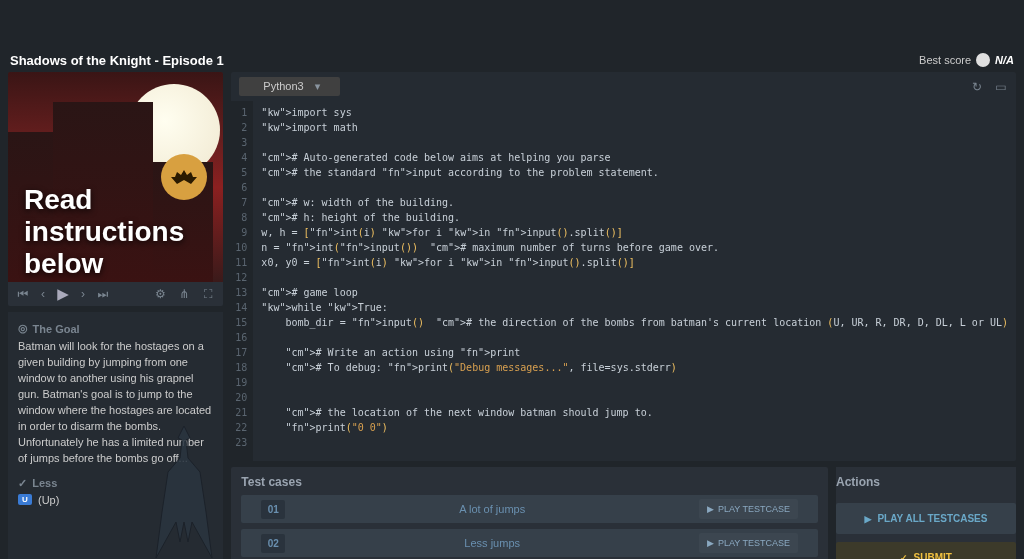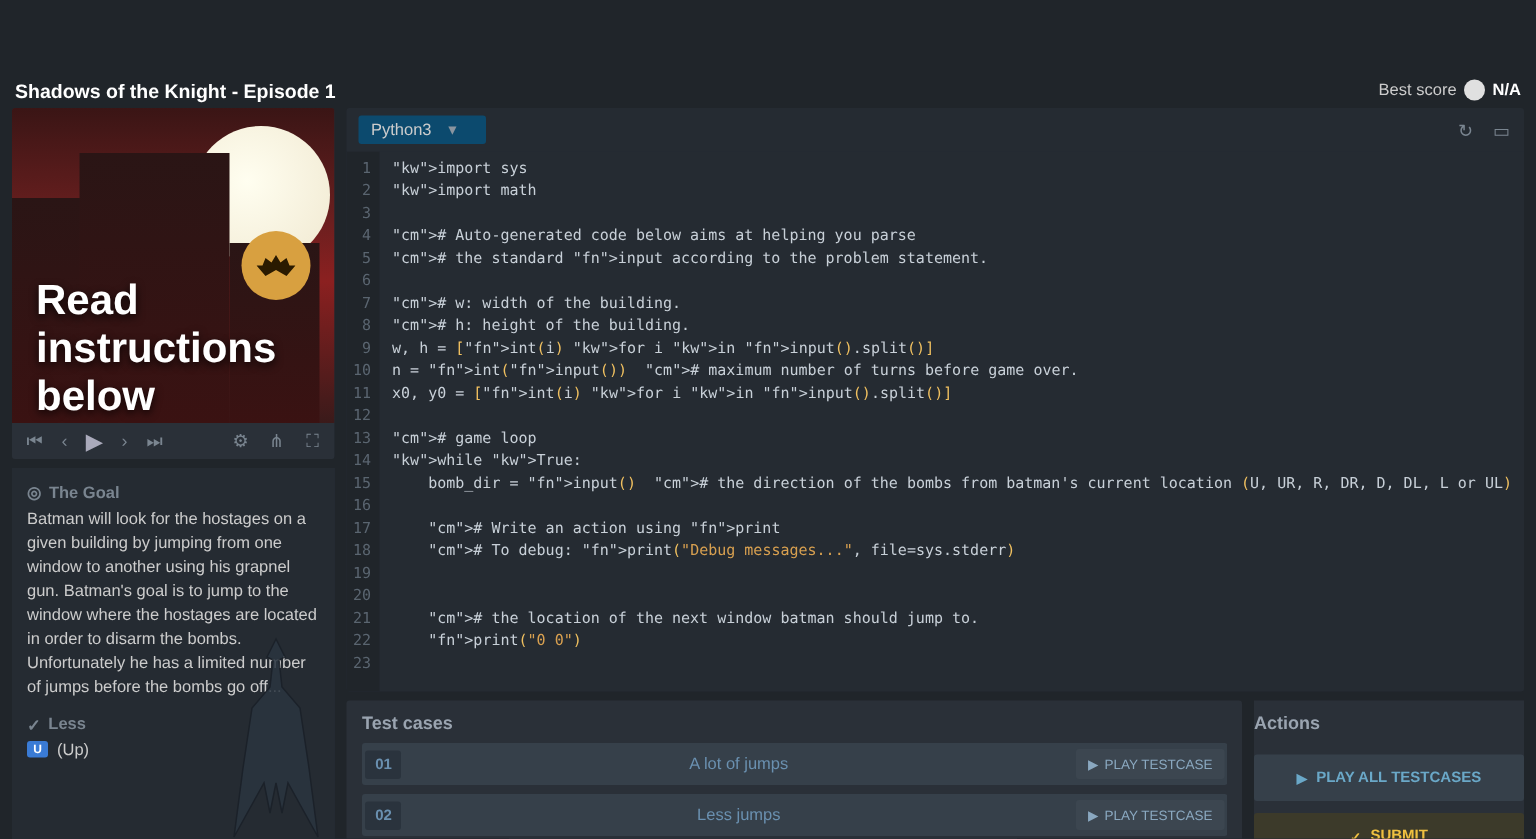--- a/index.html
+++ b/index.html
@@ -17,21 +17,21 @@
       justify-content: space-between;
       align-items: center;
       padding: 4px 10px;
       background: #20252a;
       height: 24px;
       margin-top: 48px;
     }
     .header-title { font-weight: bold; font-size: 13px; color: #fff; }
     .header-score { font-size: 11px; color: #ccc; display: flex; align-items: center; gap: 5px; }
     .score-icon { width: 14px; height: 14px; background: #e0e0e0; border-radius: 50%; display: inline-block; }
-    .score-na { font-weight: bold; color: #fff; }
+    .score-na { font-weight: bold; color: #fff; font-style: italic; }
     .main-layout { display: flex; gap: 8px; padding: 0 8px; height: calc(100% - 24px); }
     .left-panel { width: 360px; display: flex; flex-direction: column; gap: 6px; }
     .right-panel { flex: 1; display: flex; flex-direction: column; gap: 6px; }
     .hero-card { background: #252b32; border-radius: 2px; overflow: hidden; }
     .hero-img {
       height: 210px;
       background: linear-gradient(180deg,#3a1515 0%,#6a1f1f 35%,#8b2020 55%,#3a1a1a 100%);
       position: relative;
       overflow: hidden;
     }
@@ -50,33 +50,33 @@
     .statement { background: #252b32; flex: 1; overflow-y: auto; padding: 10px; font-size: 11px; position: relative; }
     .section-head { color: #7a8590; font-size: 11px; font-weight: bold; margin-bottom: 4px; display:flex;align-items:center;gap:5px; }
     .statement p { color: #ccc; line-height: 1.45; margin-bottom: 10px; }
     .dir-list { list-style: none; }
     .dir-list li { display: flex; align-items: center; gap: 6px; margin-bottom: 4px; color: #ccc; }
     .dir-badge { background: #3a7bd5; color: #fff; font-size: 8px; font-weight: bold; padding: 1px 3px; border-radius: 2px; min-width:14px; text-align:center; }
     .batman-fig { position: absolute; right: 8px; top: 110px; width: 62px; height: 140px; opacity:0.85; }
     .console-bar { background: #252b32; padding: 6px 10px; font-size: 12px; color: #bbb; display:flex;justify-content:space-between;align-items:center;flex-direction:column; }
     .editor-card { background: #252b32; border-radius: 2px; flex: 1; display: flex; flex-direction: column; overflow: hidden; }
     .editor-top { display: flex; align-items: center; padding: 5px 8px; gap: 8px; }
-    .lang-select { background: #0c4a6e; color: #ccc; border: none; border-radius: 2px; padding: 3px 20px 3px 8px; font-size: 11px; cursor: pointer; position: relative; }
+    .lang-select { background: #404040; color: #ccc; border: none; border-radius: 2px; padding: 3px 20px 3px 24px; font-size: 11px; cursor: pointer; position: relative; }
     .editor-icons { margin-left: auto; display: flex; gap: 10px; color: #6a7580; }
     .code-area { flex: 1; background: #252b32; display: flex; font-family: Consolas, monospace; font-size: 10px; line-height: 1.5; overflow: hidden; }
     .gutter { background: #20252a; text-align: right; color: #5a6570; padding: 4px 6px 4px 4px; user-select: none; }
     .gutter .ln { display:block; }
     .code-lines { padding: 4px 8px; color: #c8d0d8; white-space: pre; }
     .str { color: #d8a050; }
     .bracket { color: #f0c060; }
     .bottom-row { display: flex; gap: 8px; height: 140px; }
     .testcases { flex: 1; background: #2a3038; border-radius: 2px; padding: 8px 10px; display: flex; flex-direction: column; overflow: hidden; }
     .panel-title { color: #9aa4b0; font-size: 12px; font-weight: bold; margin-bottom: 6px; }
     .tc-list { flex: 1; overflow-y: auto; display: flex; flex-direction: column; gap: 6px; }
-    .tc-row { display: flex; align-items: center; gap: 8px; background: #36404a; padding: 4px 2px; border-radius: 2px; }
+    .tc-row { display: flex; align-items: center; gap: 8px; background: #36404a; padding: 4px 20px; border-radius: 2px; }
     .tc-num { background: #2a333d; color: #6a90b0; font-size: 10px; font-weight: bold; padding: 4px 6px; border-radius: 2px; min-width:24px; text-align:center; }
     .tc-name { flex: 1; text-align: center; color: #6a90b0; font-size: 11px; }
     .tc-play { background: #3c4650; color: #8aa8c0; font-size: 9px; padding: 5px 8px; border-radius: 2px; cursor: pointer; display: flex; align-items: center; gap: 4px; }
     .actions { width: 180px; background: #2a3038; border-radius: 0; padding: 8px 0; display: flex; flex-direction: column; gap: 8px; }
     .act-btn { border-radius: 2px; padding: 10px; text-align: center; font-size: 10px; font-weight: bold; cursor: pointer; display: flex; align-items: center; justify-content: center; gap: 6px; }
     .play-all { background: #36404a; color: #6aa8c8; }
     .submit { background: #3c3a2a; color: #f0c040; }
     .tri { font-size: 9px; }
     .statement::-webkit-scrollbar, .tc-list::-webkit-scrollbar { width: 6px; }
     .statement::-webkit-scrollbar-thumb, .tc-list::-webkit-scrollbar-thumb { background: #3a444f; border-radius: 3px; }

